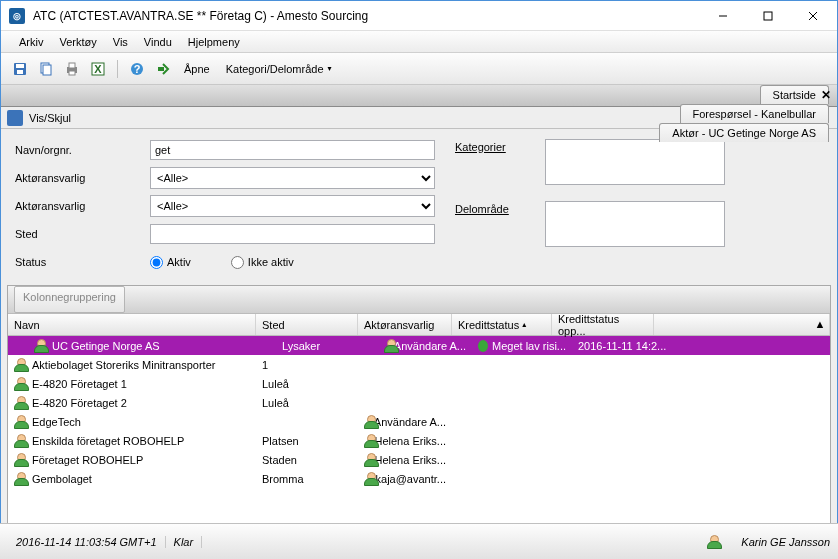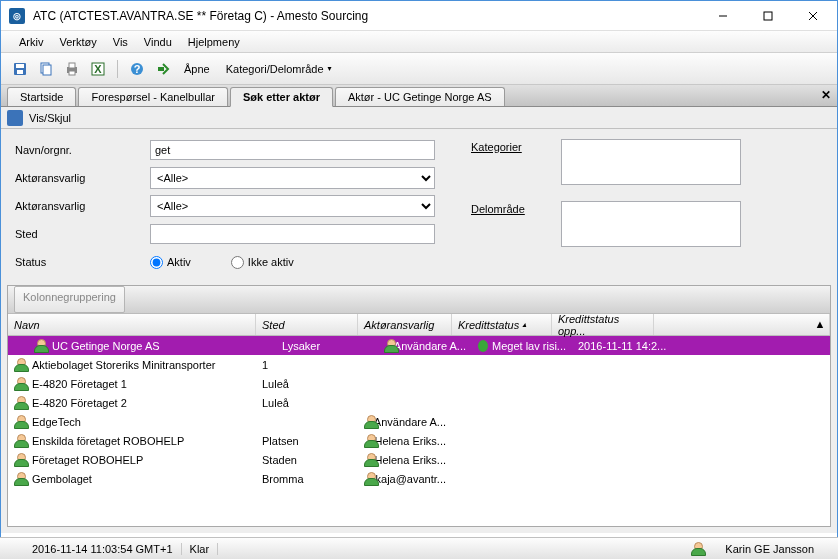--- a/index.html
+++ b/index.html
@@ -11,63 +11,63 @@
 .titlebar .winbtn { width: 45px; height: 28px; display: flex; align-items: center; justify-content: center; cursor: pointer; }
 
 .menubar { height: 22px; background: linear-gradient(#fdfdfd,#ececec); display: flex; align-items: center; padding: 0 10px; border-bottom: 1px solid #d0d0d0; }
 .menubar .menuitem { padding: 3px 8px; cursor: pointer; }
 
 .toolbar { height: 32px; background: linear-gradient(#fdfdfd,#e8e8e8); display: flex; align-items: center; padding: 0 8px; border-bottom: 1px solid #c8c8c8; gap: 4px; }
 .toolbar .tbtn { width: 22px; height: 22px; display: flex; align-items: center; justify-content: center; cursor: pointer; border-radius: 2px; }
 .toolbar .sep { width: 1px; height: 18px; background: #c0c0c0; margin: 0 4px; }
 .toolbar .tlabel { padding: 0 6px; cursor: pointer; display: flex; align-items: center; gap: 4px; }
 
-.tabbar { height: 22px; background: linear-gradient(#e1e1e1,#c3c3c3); display: flex; align-items: end; padding: 0 6px; border-bottom: 1px solid #8a8a8a; position: relative; }
+.tabbar { height: 22px; background: linear-gradient(#e1e1e1,#c3c3c3); display: flex; align-items: end; padding: 0 6px; border-bottom: 1px solid #8a8a8a; position: relative; flex-direction: column; }
 .tabbar .tab { padding: 3px 12px; background: linear-gradient(#f8f8f8,#eaeaea); border: 1px solid #9a9a9a; border-bottom: none; border-radius: 3px 3px 0 0; margin-right: 2px; cursor: pointer; }
 .tabbar .tab.active { background: #eee; font-weight: bold; border-bottom: 1px solid #eee; position: relative; top: 1px; }
 .tabbar .tabclose { position: absolute; right: 6px; top: 3px; cursor: pointer; font-size: 12px; font-weight: bold; }
 
 .subbar { height: 22px; background: #eee; display: flex; align-items: center; padding: 0 6px; border-bottom: 1px solid #c0c0c0; gap: 6px; }
 .subbar .sicon { width: 16px; height: 16px; background: #3b73b9; border-radius: 2px; }
 
-.form-area { display: flex; padding: 10px 14px 6px; gap: 36px; background: #eee; }
+.form-area { display: flex; padding: 10px 14px 6px; gap: 20px; background: #eee; }
 .form-left { flex: 0 0 420px; }
 .form-right { flex: 1; text-decoration: underline; }
 .frow { display: flex; align-items: center; margin-bottom: 6px; height: 22px; }
 .frow .flabel { width: 135px; color: #000; }
 .frow input[type=text] { flex: 1; height: 20px; border: 1px solid #abadb3; padding: 0 4px; background: #fff; }
 .frow select { flex: 1; height: 22px; border: 1px solid #abadb3; background: #fff; padding: 0 2px; }
 .frow .radios { display: flex; gap: 40px; align-items: center; }
 .frow .radio { display: flex; align-items: center; gap: 4px; }
 .frow textarea { width: 180px; height: 46px; border: 1px solid #abadb3; resize: none; background: #fff; }
 .frow.tall { height: 50px; align-items: flex-start; }
 .frow.tall .flabel { padding-top: 2px; }
 
 .grid-wrap { background: #eee; padding: 0 6px 6px; }
 .grid-outer { border: 1px solid #a9a9a9; background: #fff; position: relative; }
 .grouping-bar { height: 28px; background: linear-gradient(#f3f3f3,#d0d0d0); display: flex; padding: 0 6px; border-bottom: 1px solid #bbb; }
 .grouping-bar .gbtn { padding: 4px 8px; background: linear-gradient(#fafafa,#e5e5e5); border: 1px solid #b5b5b5; border-radius: 2px; color: #888; font-size: 11px; }
 .grid-head { display: flex; height: 22px; background: linear-gradient(#fdfdfd,#e4e4e4); border-bottom: 1px solid #bcbcbc; }
-.grid-head .gh { border-right: 1px solid #d4d4d4; padding: 4px 6px; display: flex; align-items: center; gap: 3px; font-style: italic; }
+.grid-head .gh { border-right: 1px solid #d4d4d4; padding: 4px 6px; display: flex; align-items: center; gap: 3px; }
 .grid-body { height: 190px; overflow-y: auto; overflow-x: hidden; }
 .grid-row { display: flex; height: 19px; align-items: center; }
 .grid-row:nth-child(odd) { background: #fff; }
 .grid-row.sel { background: #a21caf; color: #fff; padding-left: 20px; }
 .grid-row .gc { padding: 0 6px; overflow: hidden; white-space: nowrap; text-overflow: ellipsis; display: flex; align-items: center; gap: 4px; }
 .c1 { width: 248px; } .c2 { width: 102px; } .c3 { width: 94px; } .c4 { width: 100px; } .c5 { width: 102px; } .c6 { flex: 1; }
 
 .person-ico { width: 14px; height: 14px; display: inline-block; position: relative; }
 .person-ico::before { content: ''; position: absolute; top: 0; left: 3px; width: 7px; height: 7px; border-radius: 50%; background: #f5c896; border: 1px solid #ba8c5e; }
 .person-ico::after { content: ''; position: absolute; bottom: 0; left: 0; width: 13px; height: 6px; border-radius: 6px 6px 0 0; background: #4aa84a; border: 1px solid #2e7a2e; }
 .grid-row.sel .person-ico::before { background:#f5c896; }
 .status-dot { width: 12px; height: 12px; border-radius: 50%; background: #3aa63a; display: inline-block; }
 
 .scroll-up { position: absolute; right: 2px; top: 30px; width: 16px; height: 16px; cursor: pointer; display:flex;align-items:center;justify-content:center; }
 
-.statusbar { position: absolute; bottom: 0; left: 0; right: 0; height: 22px; background: linear-gradient(#fdfdfd,#e2e2e2); border-top: 1px solid #c0c0c0; display: flex; align-items: center; padding: 0 24px; font-size: 11px; }
+.statusbar { position: absolute; bottom: 0; left: 0; right: 0; height: 36px; background: linear-gradient(#fdfdfd,#e2e2e2); border-top: 1px solid #c0c0c0; display: flex; align-items: center; padding: 0 8px; font-size: 11px; font-style: italic; }
 .statusbar .sbitem { padding: 0 8px; border-right: 1px solid #c8c8c8; }
 .statusbar .sbuser { margin-left: auto; display: flex; align-items: center; gap: 20px; }
 
 svg { display: block; }
 .dd-arrow { font-size: 8px; }
 </style>
 </head>
 <body>
 
 <div class="titlebar">
@@ -144,21 +144,20 @@
     </div>
   <div class="tlabel">
       <span>Kategori/Delområde</span>
       <span class="dd-arrow">▾</span>
     </div>
 </div>
 
 <div class="tabbar">
   <div class="tab">Startside</div>
   <div class="tab">Forespørsel - Kanelbullar</div>
-  <div class="tab active">Søk etter aktør</div>
   <div class="tab">Aktør - UC Getinge Norge AS</div>
   <div class="tabclose">✕</div>
 </div>
 
 <div class="subbar">
   <div class="sicon"></div>
   <span>Vis/Skjul</span>
 </div>
 
 <div class="form-area">

